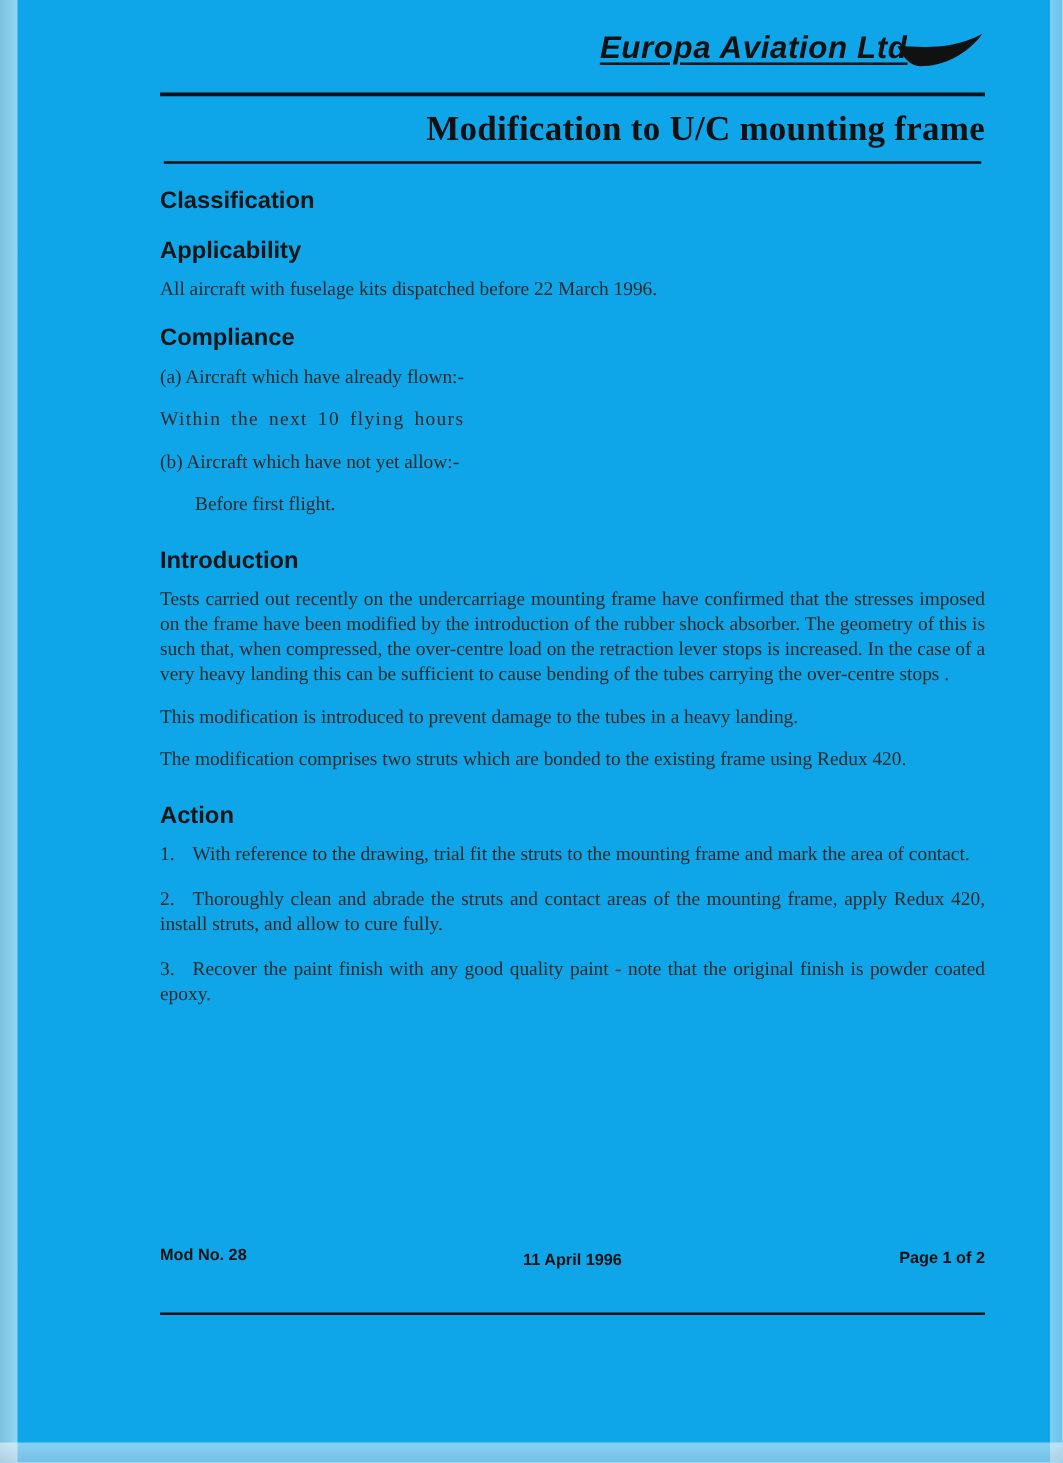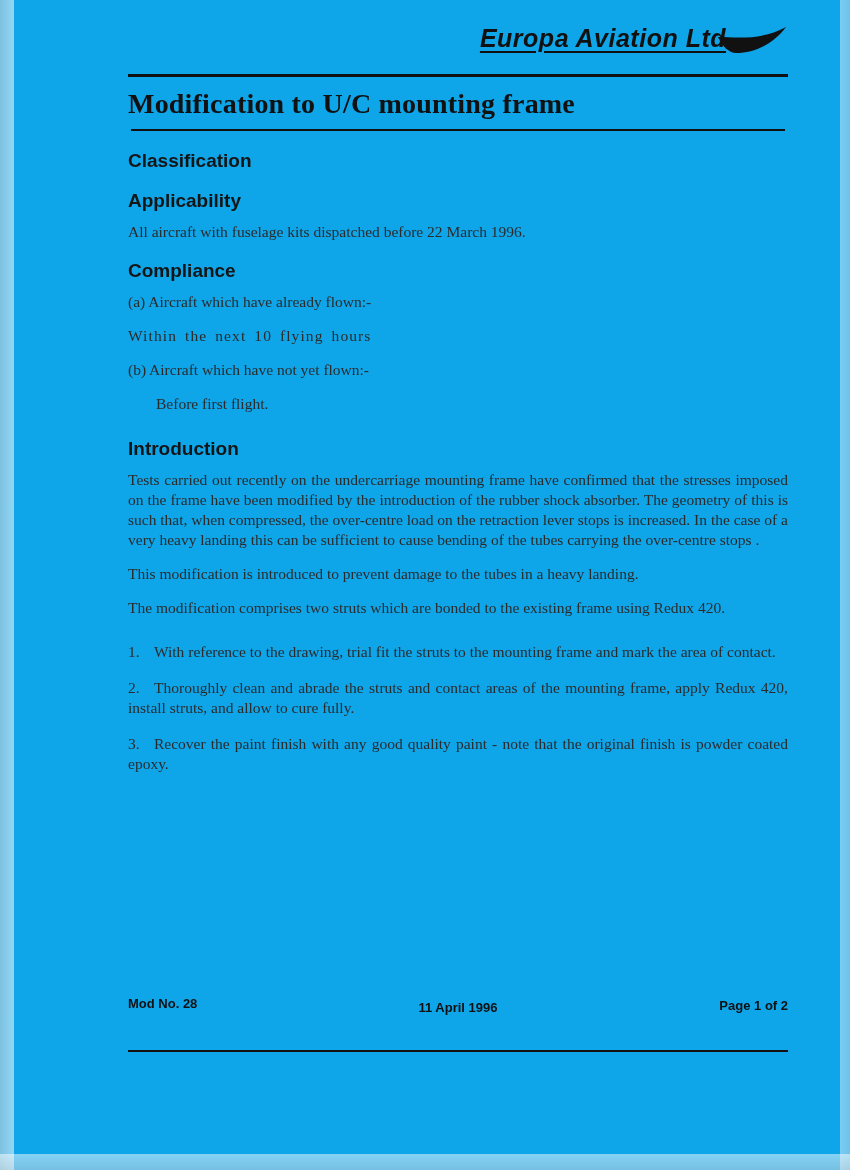--- a/index.html
+++ b/index.html
@@ -88,21 +88,21 @@
     width: 660px;
     height: 3px;
     background: #111;
   }
 
   .doc-title {
     position: absolute;
     left: 128px;
     top: 88px;
     width: 660px;
-    text-align: left;
+    text-align: right;
     font-family: "Liberation Serif", serif;
     font-weight: bold;
     font-size: 28px;
     letter-spacing: .2px;
     color: #111;
   }
 
   .rule-under-title {
     position: absolute;
     left: 131px;
@@ -215,36 +215,37 @@
 
     <div class="sec-block">
       <h2 class="section">Applicability</h2>
       <p class="para">All aircraft with fuselage kits dispatched before 22 March 1996.</p>
     </div>
 
     <div class="sec-block">
       <h2 class="section">Compliance</h2>
       <p class="para">(a)  Aircraft which have already flown:-</p>
       <p class="para spaced-line">Within  the  next  10  flying  hours</p>
-      <p class="para">(b)  Aircraft which have not yet flown:-</p>
+      <p class="para">(b)  Aircraft which have not yet allow:-</p>
       <p class="para indent">Before first flight.</p>
     </div>
 
     <div class="block-gap-sm"></div>
 
     <div class="sec-block">
       <h2 class="section">Introduction</h2>
       <p class="para">Tests carried out recently on the undercarriage mounting frame have confirmed that the stresses imposed on the frame have been modified by the introduction of the rubber shock absorber.  The geometry of this is such that, when compressed, the over-centre load on the retraction lever stops is increased.  In the case of a very heavy landing this can be sufficient to cause bending of the tubes carrying the over-centre stops .</p>
       <p class="para">This modification is introduced to prevent damage to the tubes in a heavy landing.</p>
       <p class="para">The modification comprises two struts which are bonded to the existing frame using Redux  420.</p>
     </div>
 
     <div class="block-gap-sm"></div>
 
     <div class="sec-block">
+      <h2 class="section">Action</h2>
 
       <p class="list-item">
         <span class="num">1.</span><span>With reference to the drawing, trial fit the struts to the mounting frame and mark the area of contact.</span>
       </p>
       <p class="list-item">
         <span class="num">2.</span><span>Thoroughly clean and abrade the struts and contact areas of the mounting frame,  apply Redux 420, install struts, and allow to cure fully.</span>
       </p>
       <p class="list-item">
         <span class="num">3.</span><span>Recover the paint finish with any good quality paint - note that the original finish is powder coated epoxy.</span>
       </p>

